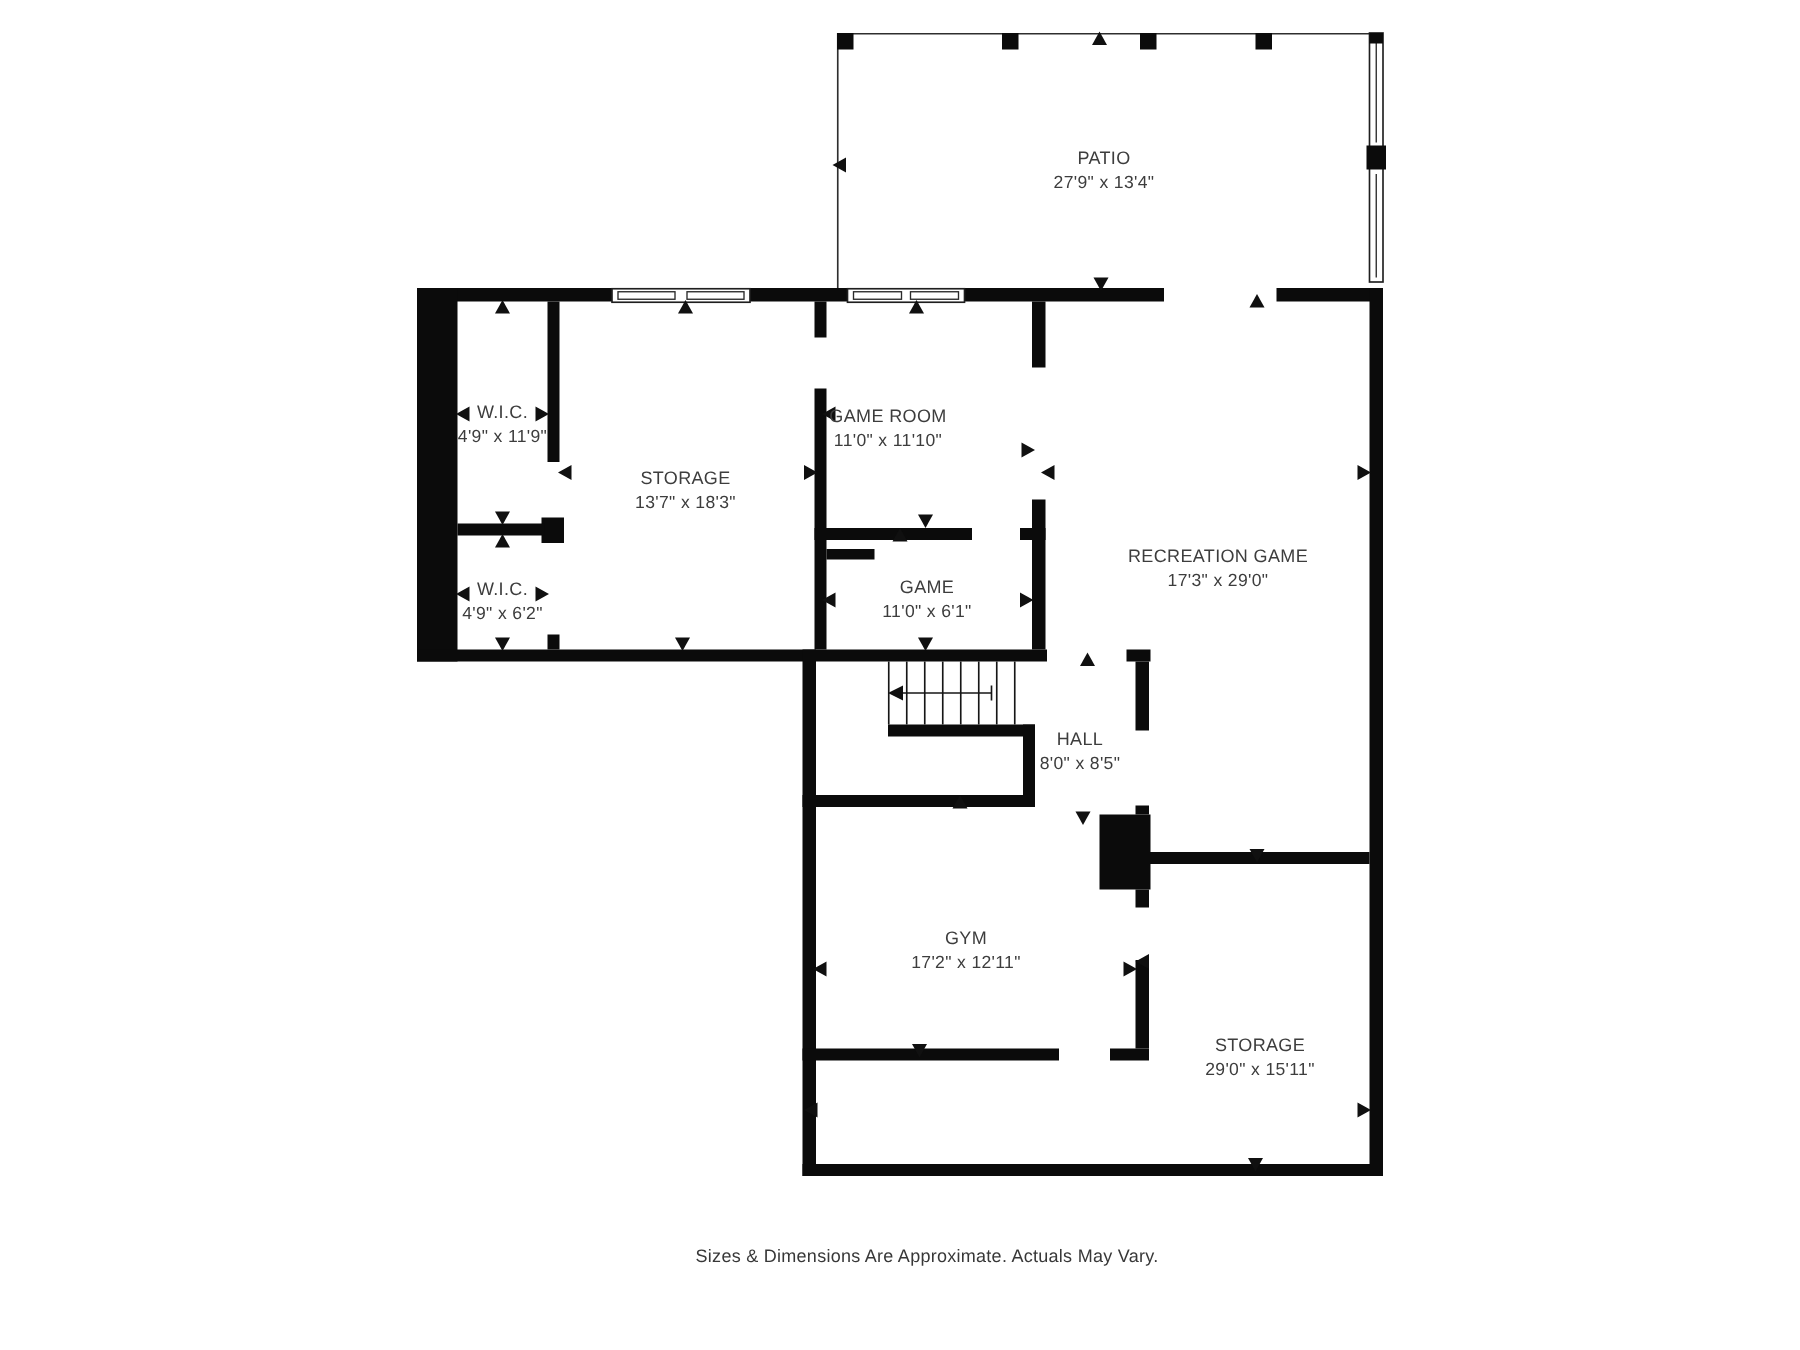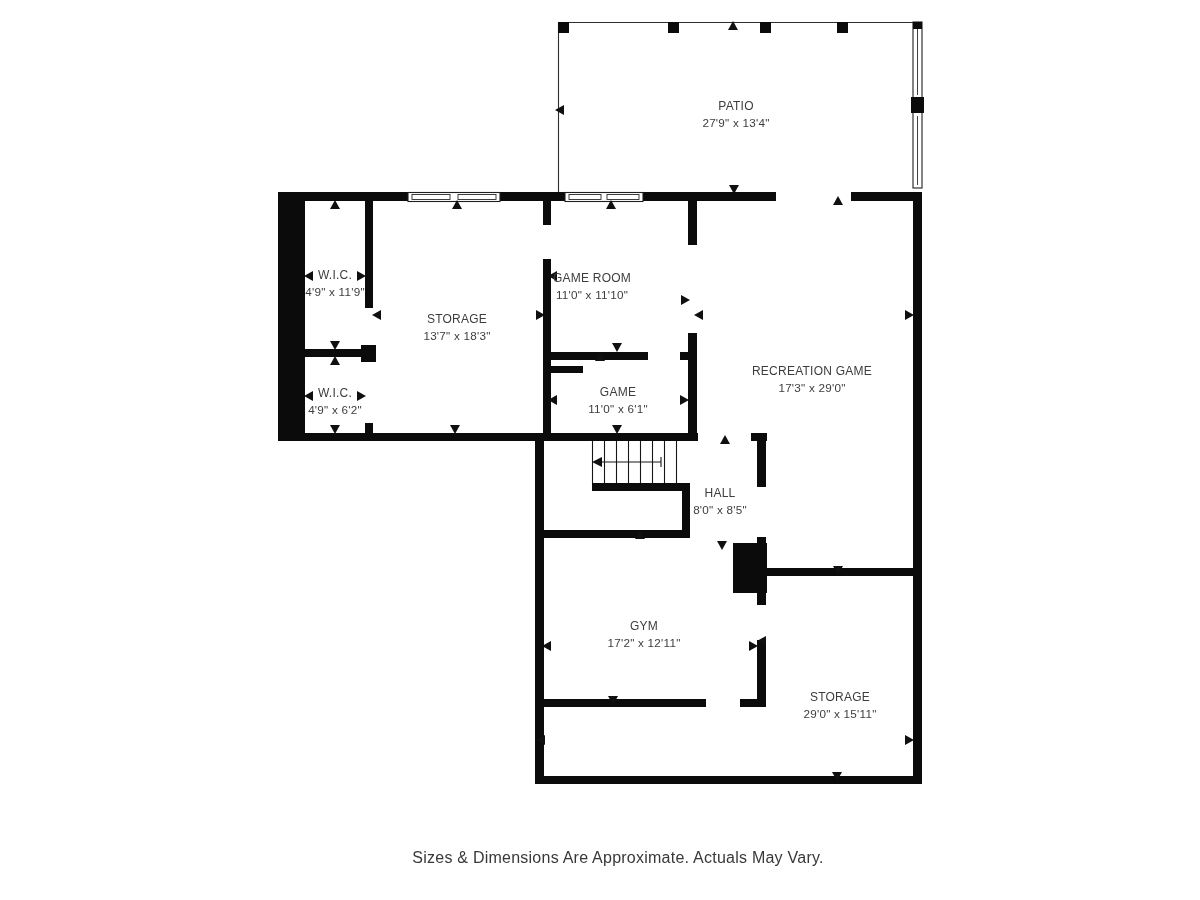--- a/index.html
+++ b/index.html
@@ -21,22 +21,22 @@
   .tread{stroke:#161616;stroke-width:1.1;}
   .tick{fill:#101010;}
   .room-label{
     position:absolute;transform:translate(-50%,-50%);
     text-align:center;color:var(--label);
     font-size:12px;line-height:16.5px;letter-spacing:0.02em;white-space:nowrap;
   }
   .room-label .name{display:block;}
   .room-label .dims{display:block;font-size:11.7px;}
   .footer-note{
-    position:absolute;top:849px;left:618px;transform:translateX(-50%);
-    font-size:16px;color:#383838;letter-spacing:0.015em;white-space:nowrap;text-align:center;
+    position:absolute;top:830px;left:618px;transform:translateX(-50%);
+    font-size:12px;color:#383838;letter-spacing:0.015em;white-space:nowrap;text-align:center;
   }
 </style>
 </head>
 <body>
 
 <div class="stage">
 
   <svg class="plan" width="1200" height="900" viewBox="0 0 1200 900">
 
     <g>

